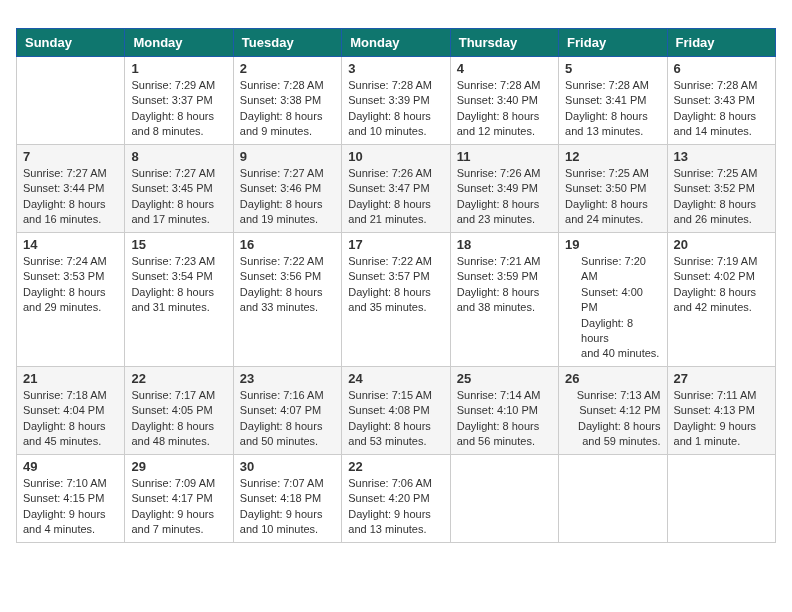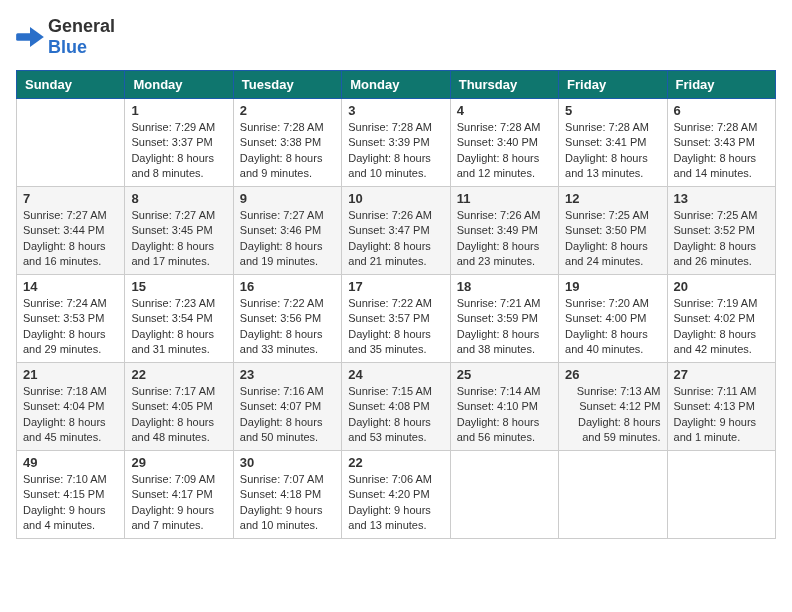--- a/index.html
+++ b/index.html
@@ -89,30 +89,20 @@
       background-color: #ffffff;
     }
     th {
       border: 1px solid #1a5aaa;
     }
   </style>
 </head>
 <body>
 
 <div class="header-area">
-  <div class="logo">
-    <svg class="logo-icon" viewBox="0 0 36 26" xmlns="http://www.w3.org/2000/svg">
-      <rect x="0" y="8" width="22" height="10" rx="2" fill="#2a6fc9"></rect>
-      <polygon points="18,0 36,13 18,26" fill="#2a6fc9"></polygon>
-    </svg>
-    <div>
-      <span class="logo-text-general">General</span><br>
-      <span class="logo-text-blue">Blue</span>
-    </div>
-  </div>
 </div>
 
 <table>
   <thead>
     <tr id="days-header-row">
     <th class="day-header">Sunday</th>
         <th class="day-header">Monday</th>
         <th class="day-header">Tuesday</th>
         <th class="day-header">Monday</th>
         <th class="day-header">Thursday</th>
@@ -248,21 +238,21 @@
         </td>
         <td>
           <span class="day-number">18</span>
           <div class="day-info" style="white-space: pre-line;">Sunrise: 7:21 AM
 Sunset: 3:59 PM
 Daylight: 8 hours
 and 38 minutes.</div>
         </td>
         <td>
           <span class="day-number">19</span>
-          <div class="day-info" style="white-space: pre-line;">Sunrise: 7:20 AM
+          <div class="day-info" style="white-space: pre-line; margin-left: 16px;">Sunrise: 7:20 AM
 Sunset: 4:00 PM
 Daylight: 8 hours
 and 40 minutes.</div>
         </td>
         <td>
           <span class="day-number">20</span>
           <div class="day-info" style="white-space: pre-line;">Sunrise: 7:19 AM
 Sunset: 4:02 PM
 Daylight: 8 hours
 and 42 minutes.</div>

